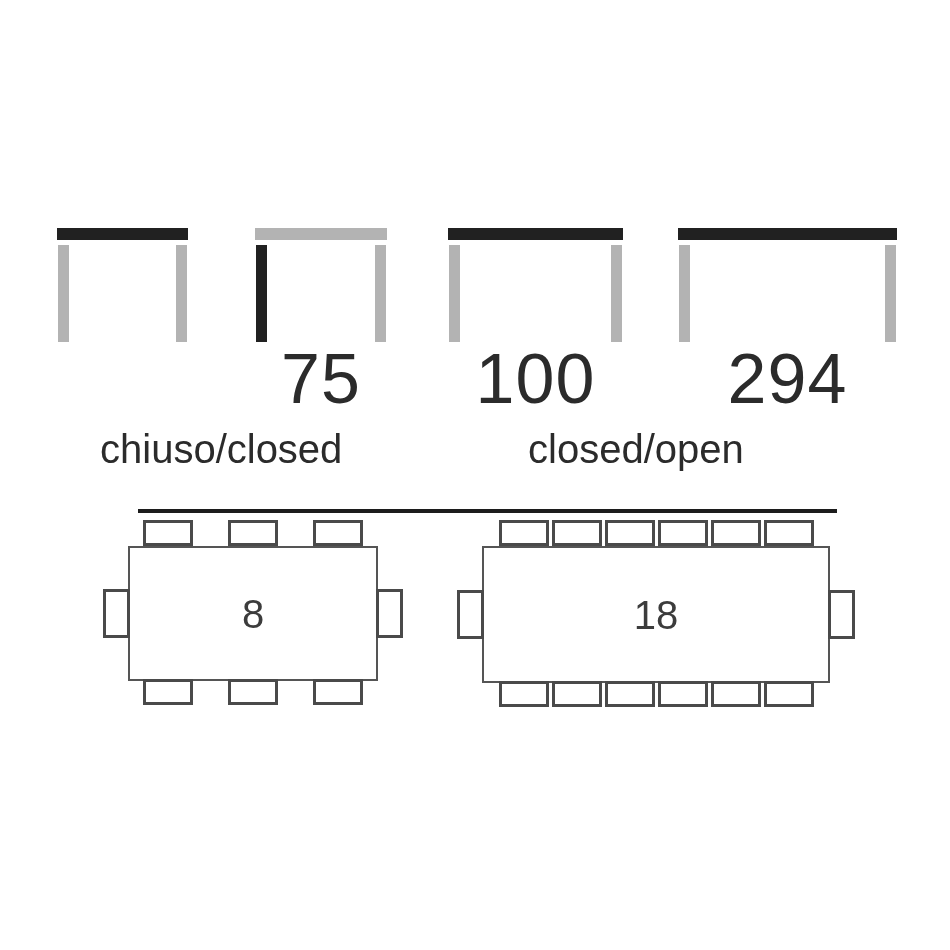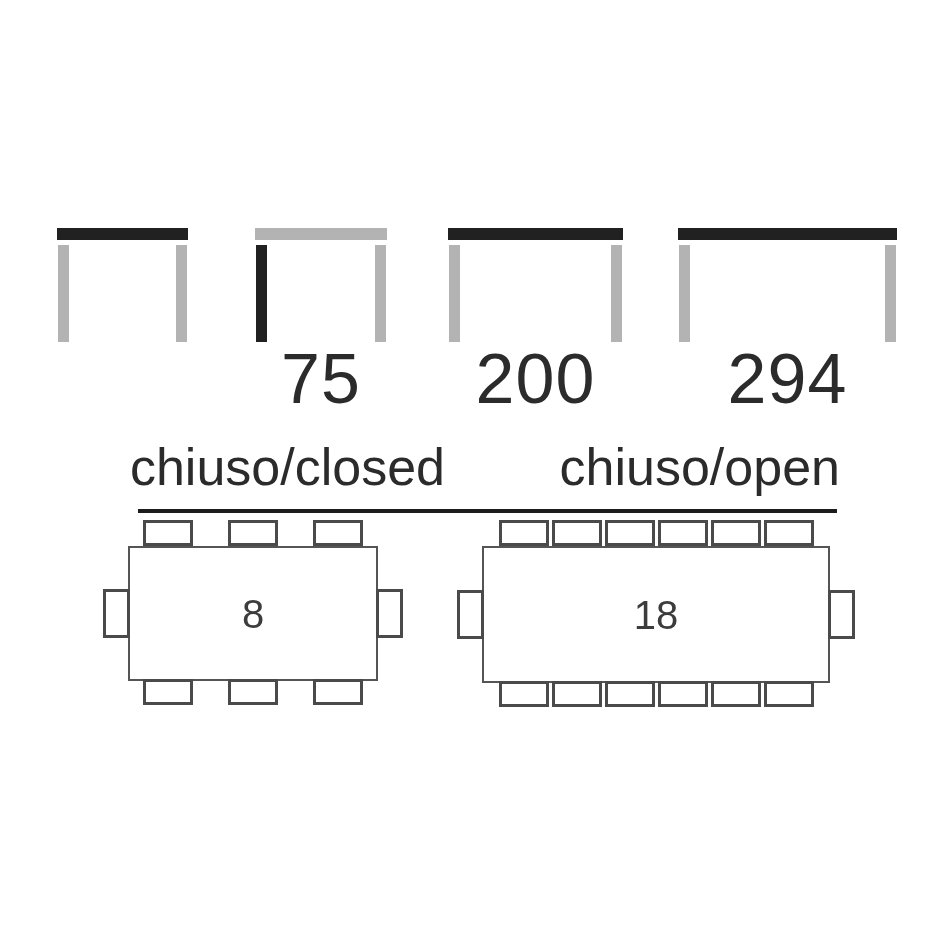--- a/index.html
+++ b/index.html
@@ -42,24 +42,24 @@
     color: var(--color-text, #2b2b2b);
     text-align: center; white-space: nowrap;
   }
   .dim-label.n1 { left: 57px;  width: 131px; }
   .dim-label.n2 { left: 255px; width: 132px; }
   .dim-label.n3 { left: 448px; width: 175px; }
   .dim-label.n4 { left: 678px; width: 219px; }
 
   
   .section-label {
-    position: absolute; top: 440px; height: 56px;
-    font-size: 52px; line-height: 1.05;
+    position: absolute; top: 428px; height: 56px;
+    font-size: 40px; line-height: 1.05;
     color: var(--color-text, #2b2b2b);
-    text-align: right; white-space: nowrap;
+    text-align: left; white-space: nowrap;
   }
   .section-label.closed { left: 100px; width: 345px; }
   .section-label.open   { left: 528px; width: 312px; }
   .rule {
     position: absolute; left: 138px; top: 509px; width: 699px; height: 4px;
     background: var(--color-rule, #1c1c1c);
   }
 
   
   .table-top {
@@ -119,25 +119,25 @@
     <div class="leg left"></div>
     <div class="leg right"></div>
   </div>
   <div class="dim-icon i4">
     <div class="top-bar hl"></div>
     <div class="leg left"></div>
     <div class="leg right"></div>
   </div>
 
   <div class="dim-label n2">75</div>
-  <div class="dim-label n3">200</div>
+  <div class="dim-label n3">100</div>
   <div class="dim-label n4">294</div>
 
   <div class="section-label closed">chiuso/closed</div>
-  <div class="section-label open">chiuso/open</div>
+  <div class="section-label open">closed/open</div>
   <div class="rule"></div>
 
   <div class="chair-row closed-top">
       <div class="chair"></div>
       <div class="chair"></div>
       <div class="chair"></div>
     </div>
   <div class="table-top closed">
     <span class="seat-count">8</span>
   </div>

